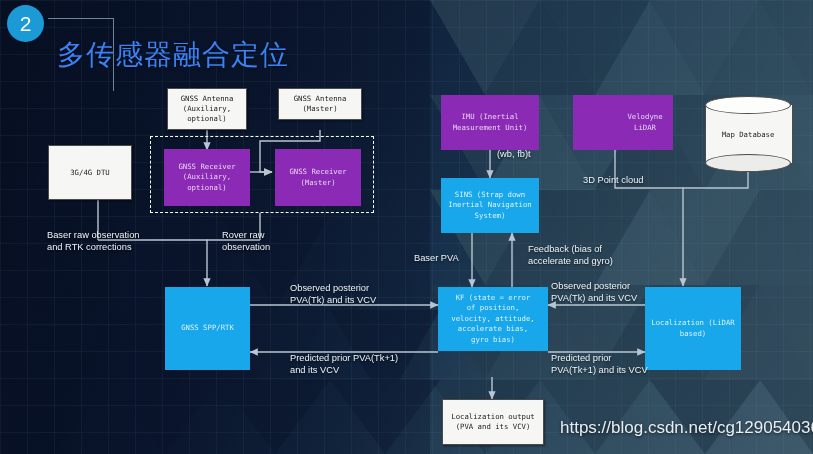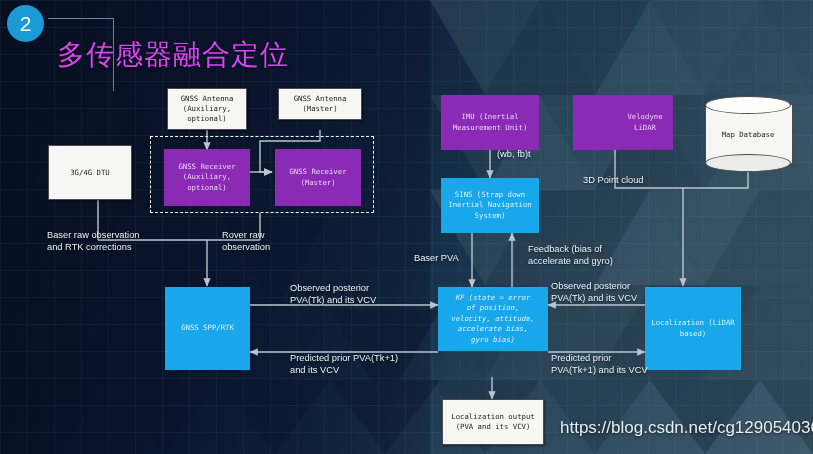--- a/index.html
+++ b/index.html
@@ -34,21 +34,21 @@
     position:absolute;left:7px;top:5px;width:37px;height:37px;border-radius:50%;
     background:#1b9ad6;color:#ffffff;font-size:21px;line-height:37px;text-align:center;
     font-family:"Liberation Sans",sans-serif;
   }
   .corner-line{
     position:absolute;left:48px;top:18px;width:65px;height:72px;
     border-top:1.6px solid #6f8496;border-right:1.6px solid #6f8496;
   }
   .title{
     position:absolute;left:57px;top:36px;
-    color:#d946ef;font-size:28px;letter-spacing:1px;
+    color:#3b82f6;font-size:28px;letter-spacing:1px;
     font-family:"DejaVu Sans",sans-serif;font-weight:400;
     text-shadow:0 1px 3px rgba(0,0,0,.55);
     white-space:nowrap;
   }
 
   
   .node{position:absolute;display:flex;align-items:center;justify-content:center;
         text-align:center;box-sizing:border-box;}
   .node .lbl{display:block;width:100%;padding:0 3px;}
 
@@ -268,21 +268,21 @@
     <div class="body"></div>
     <div class="bot"></div>
     <div class="top"></div>
     <div class="ctext">Map Database</div>
   </div>
 
   <div class="node node-blue" style="left:165px;top:287px;width:85px;height:83px;">
     <span class="lbl">GNSS SPP/RTK</span>
   </div>
 
-  <div class="node node-blue" style="left:438px;top:287px;width:110px;height:64px;font-style:italic;">
+  <div class="node node-blue" style="left:438px;top:287px;width:110px;height:64px;">
     <span class="lbl" style="white-space:pre-line">KF (state = error
 of position,
 velocity, attitude,
 accelerate bias,
 gyro bias)</span>
   </div>
 
   <div class="node node-blue" style="left:645px;top:287px;width:96px;height:83px;">
     <span class="lbl" style="white-space:pre-line">Localization (LiDAR
 based)</span>

